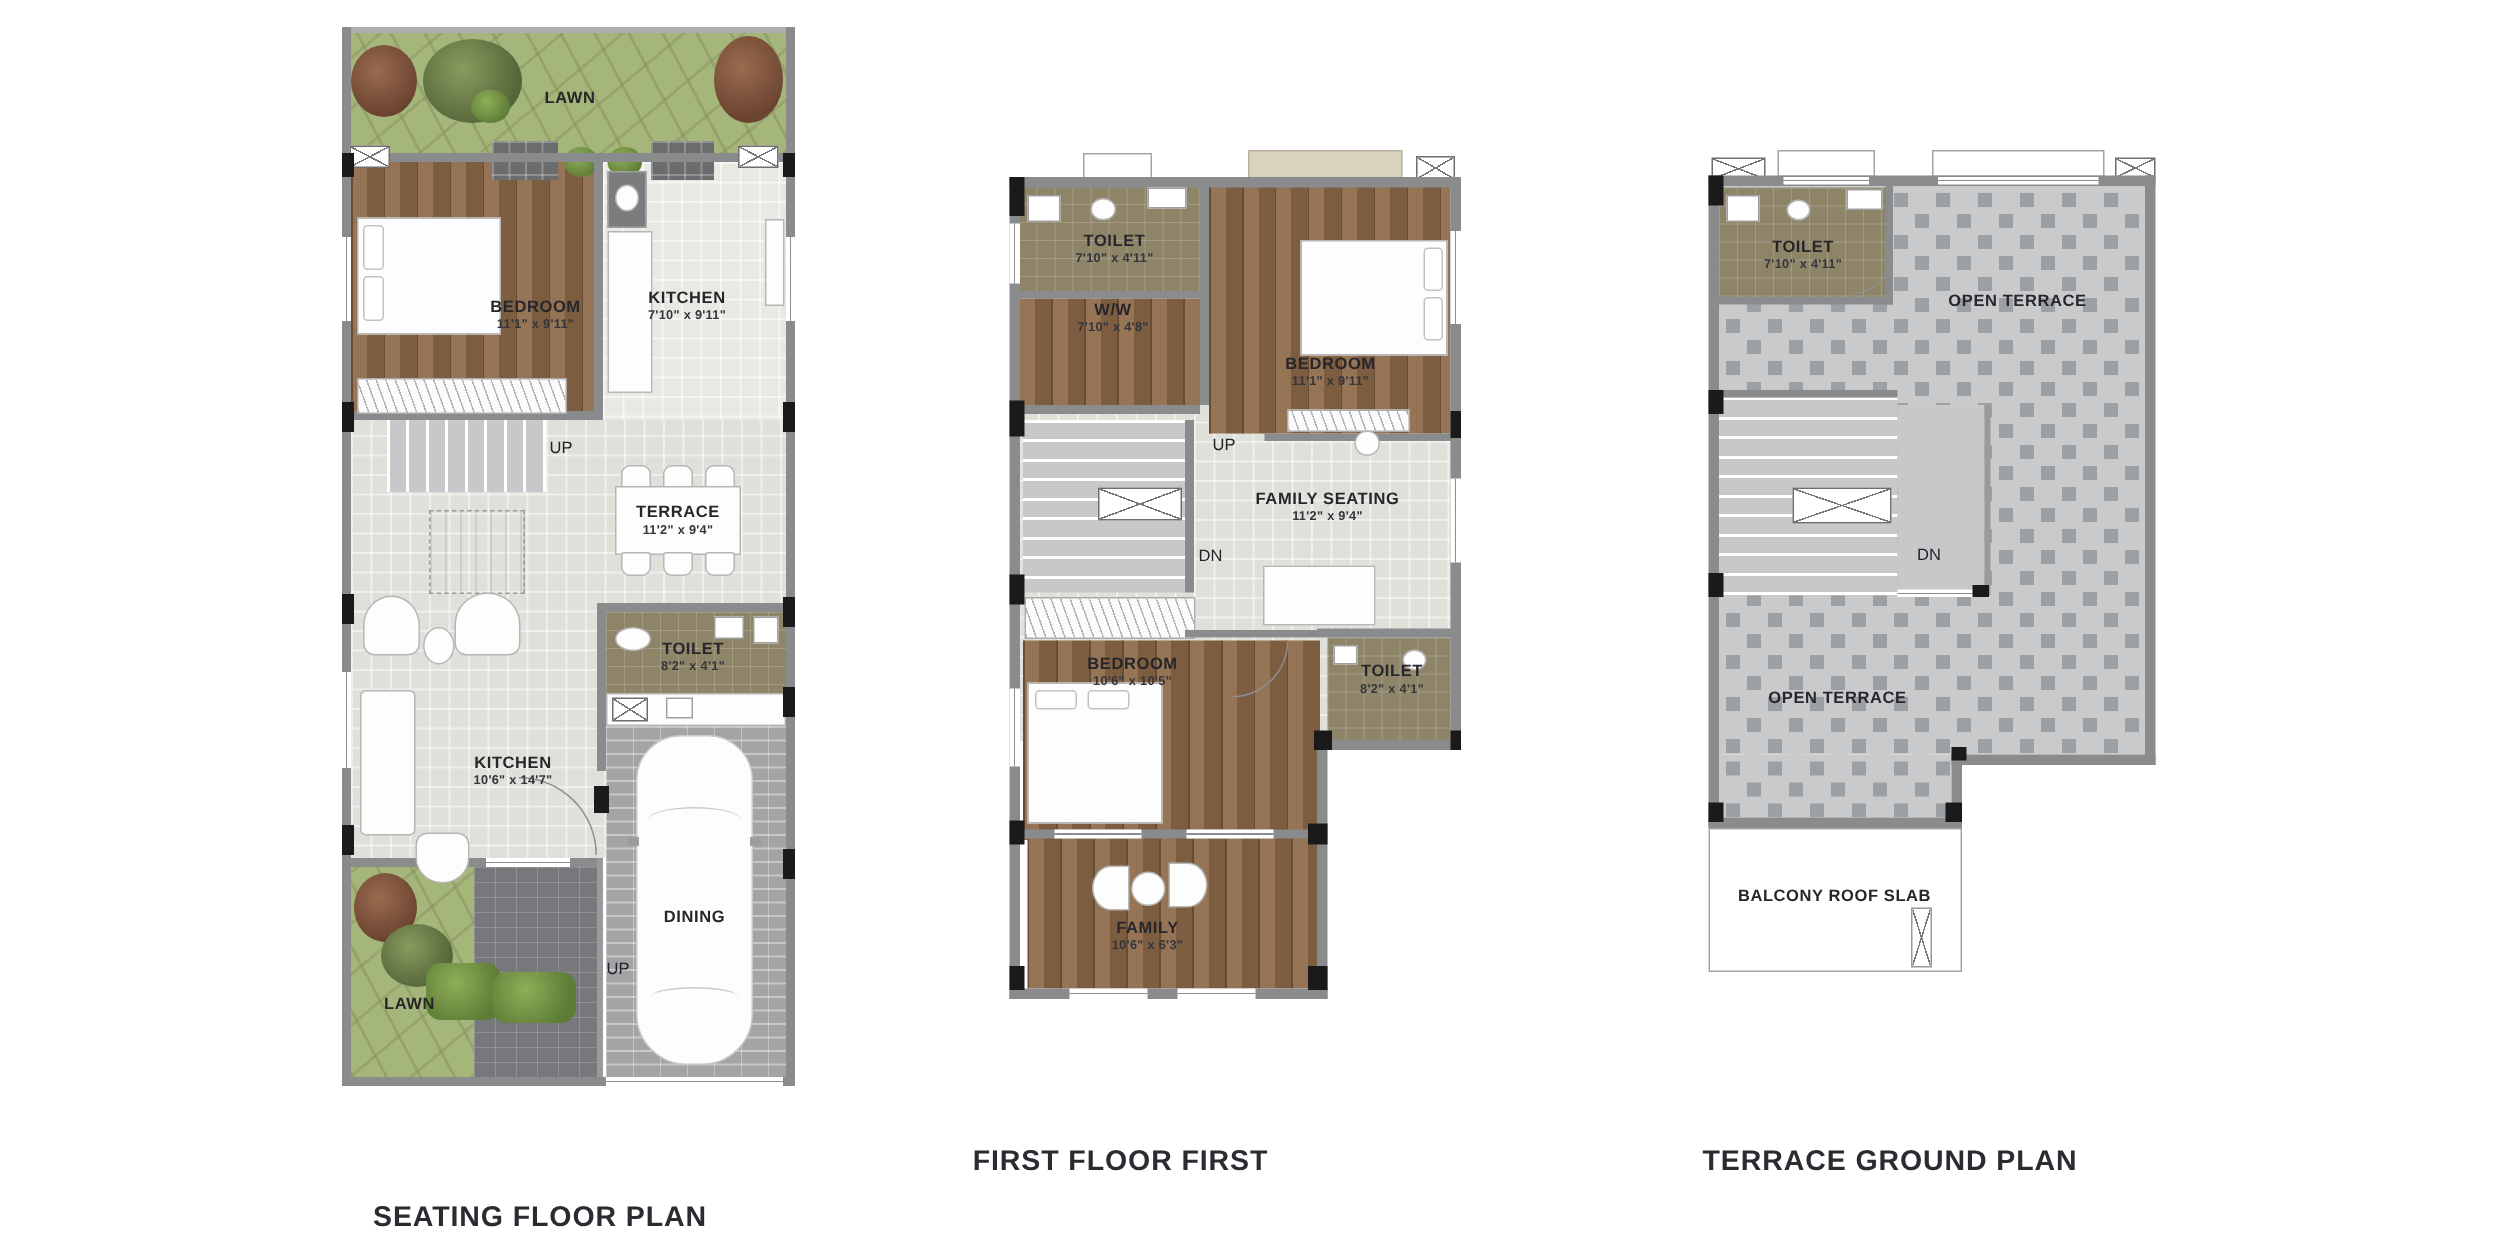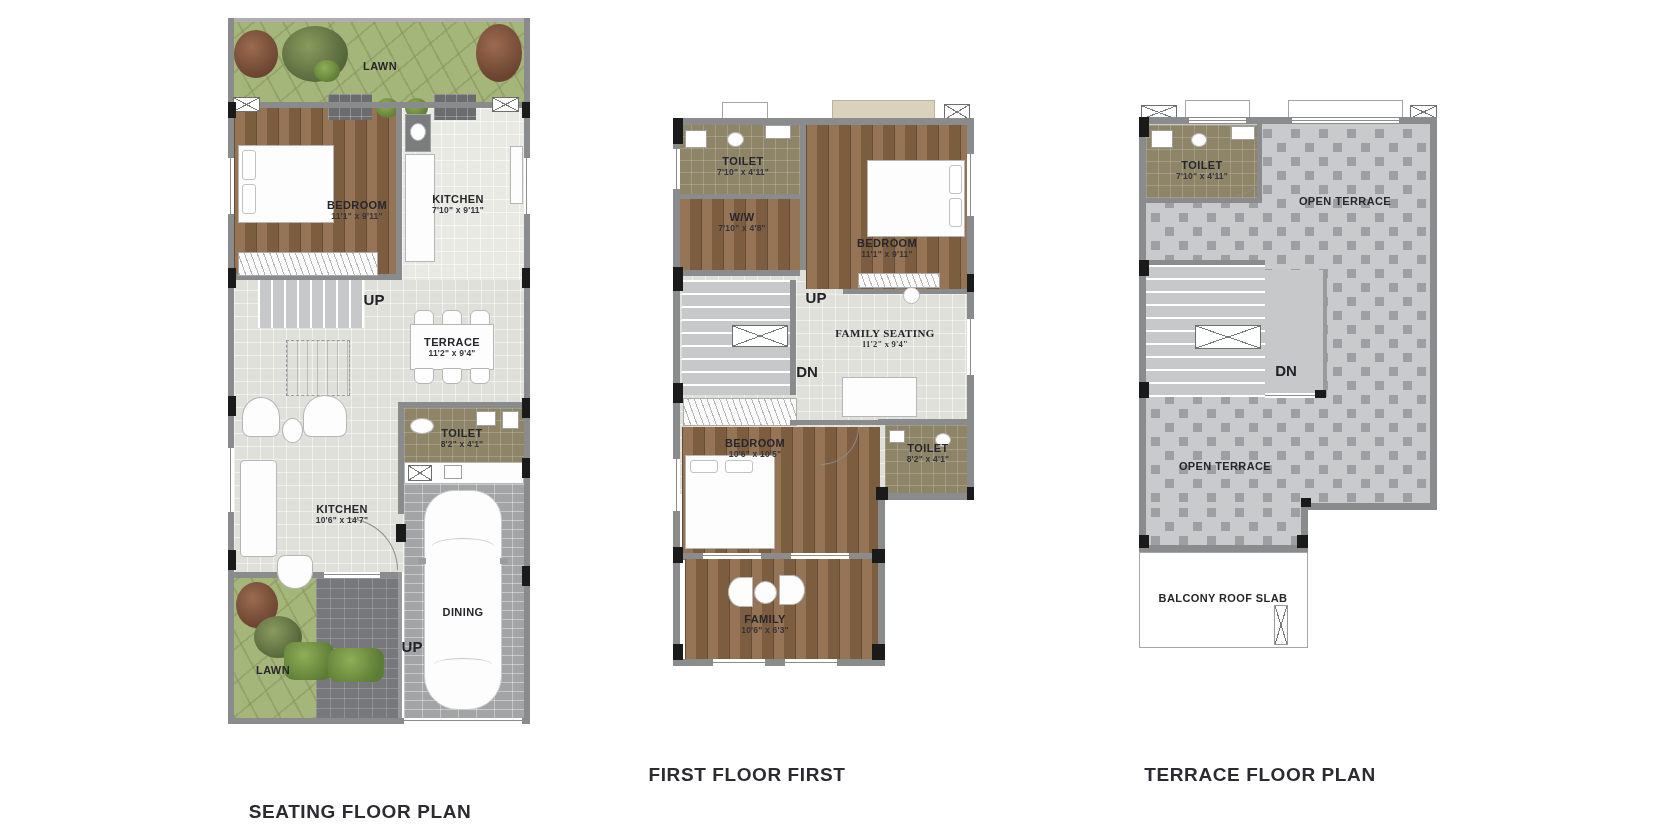--- a/index.html
+++ b/index.html
@@ -64,21 +64,21 @@
                          linear-gradient(90deg,rgba(255,255,255,.25) 1px,transparent 1px);
         background-size:11px 11px;}
   .qarc{position:absolute;border-top:1px solid #8e8e8e;border-right:1px solid #8e8e8e;
         border-radius:0 100% 0 0;box-sizing:border-box;}
   .dashbox{position:absolute;border:1px dashed #9b9b9b;box-sizing:border-box;
         background-image:repeating-linear-gradient(90deg,rgba(150,150,150,.5) 0 1px,transparent 1px 10px);}
   .room-label{position:absolute;transform:translate(-50%,-50%);text-align:center;color:#26262b;
         font-weight:700;white-space:nowrap;line-height:1.15;}
   .rname{font-size:11px;letter-spacing:.4px;}
   .rdim{font-size:8.5px;letter-spacing:.2px;color:#35353b;}
-  .dir{position:absolute;transform:translate(-50%,-50%);font-size:15px;font-weight:700;color:#222227;
+  .dir{position:absolute;transform:translate(-50%,-50%);font-size:11px;font-weight:400;color:#222227;
         white-space:nowrap;}
   .caption{position:absolute;transform:translate(-50%,-50%);font-size:19px;font-weight:700;
         letter-spacing:.6px;color:#2b2b31;white-space:nowrap;}
   .pillow{position:absolute;background:#fff;border:1px solid #c2c2c2;border-radius:3px;box-sizing:border-box;}
   .circ{position:absolute;background:#fdfdfd;border:1px solid #b6b6b6;border-radius:50%;box-sizing:border-box;}
   .carbody{position:absolute;background:#fdfdfd;border:1px solid #cacaca;border-radius:30px 30px 34px 34px;box-sizing:border-box;}
   .carline{position:absolute;border:1px solid #c9c9c9;border-width:1px 0 0 0;border-radius:50%;}
   .wm{position:absolute;background:#fff;border:1px solid #9f9f9f;box-sizing:border-box;}
 </style>
 </head>
@@ -289,31 +289,31 @@
     <div class="circ" style="left:262px;top:339px;width:16px;height:14px;"></div>
 
     <div class="furn" style="left:55px;top:483px;width:25px;height:30px;border-radius:50% 0 0 50%;"></div>
     <div class="circ" style="left:81px;top:487px;width:23px;height:23px;"></div>
     <div class="furn" style="left:106px;top:481px;width:26px;height:30px;border-radius:0 50% 50% 0;"></div>
 
     <div class="room-label" style="left:70px;top:72px;">
       <div class="rname">TOILET</div>
       <div class="rdim">7'10" x 4'11"</div>
     </div>
-    <div class="room-label" style="left:69px;top:128px;">
+    <div class="room-label" style="left:69px;top:118px;">
       <div class="rname">W/W</div>
       <div class="rdim">7'10" x 4'8"</div>
     </div>
     <div class="room-label" style="left:214px;top:154px;">
       <div class="rname">BEDROOM</div>
       <div class="rdim">11'1" x 9'11"</div>
     </div>
     <div class="dir" style="left:143px;top:203px;">UP</div>
     <div class="dir" style="left:134px;top:277px;">DN</div>
-    <div class="room-label" style="left:212px;top:244px;font-family:Liberation Serif, serif;">
+    <div class="room-label" style="left:212px;top:244px;">
       <div class="rname">FAMILY SEATING</div>
       <div class="rdim">11'2" x 9'4"</div>
     </div>
     <div class="room-label" style="left:82px;top:354px;">
       <div class="rname">BEDROOM</div>
       <div class="rdim">10'6" x 10'5"</div>
     </div>
     <div class="room-label" style="left:255px;top:359px;">
       <div class="rname">TOILET</div>
       <div class="rdim">8'2" x 4'1"</div>
@@ -380,15 +380,15 @@
     <div class="room-label" style="left:86px;top:366px;">
       <div class="rname">OPEN TERRACE</div>
     </div>
     <div class="room-label" style="left:84px;top:498px;">
       <div class="rname">BALCONY ROOF SLAB</div>
     </div>
   </div>
 
   <div class="caption" style="left:360px;top:812px;">SEATING FLOOR PLAN</div>
   <div class="caption" style="left:747px;top:775px;">FIRST FLOOR FIRST</div>
-  <div class="caption" style="left:1260px;top:775px;">TERRACE FLOOR PLAN</div>
+  <div class="caption" style="left:1260px;top:775px;">TERRACE GROUND PLAN</div>
 
 </div>
 
 </body></html>

